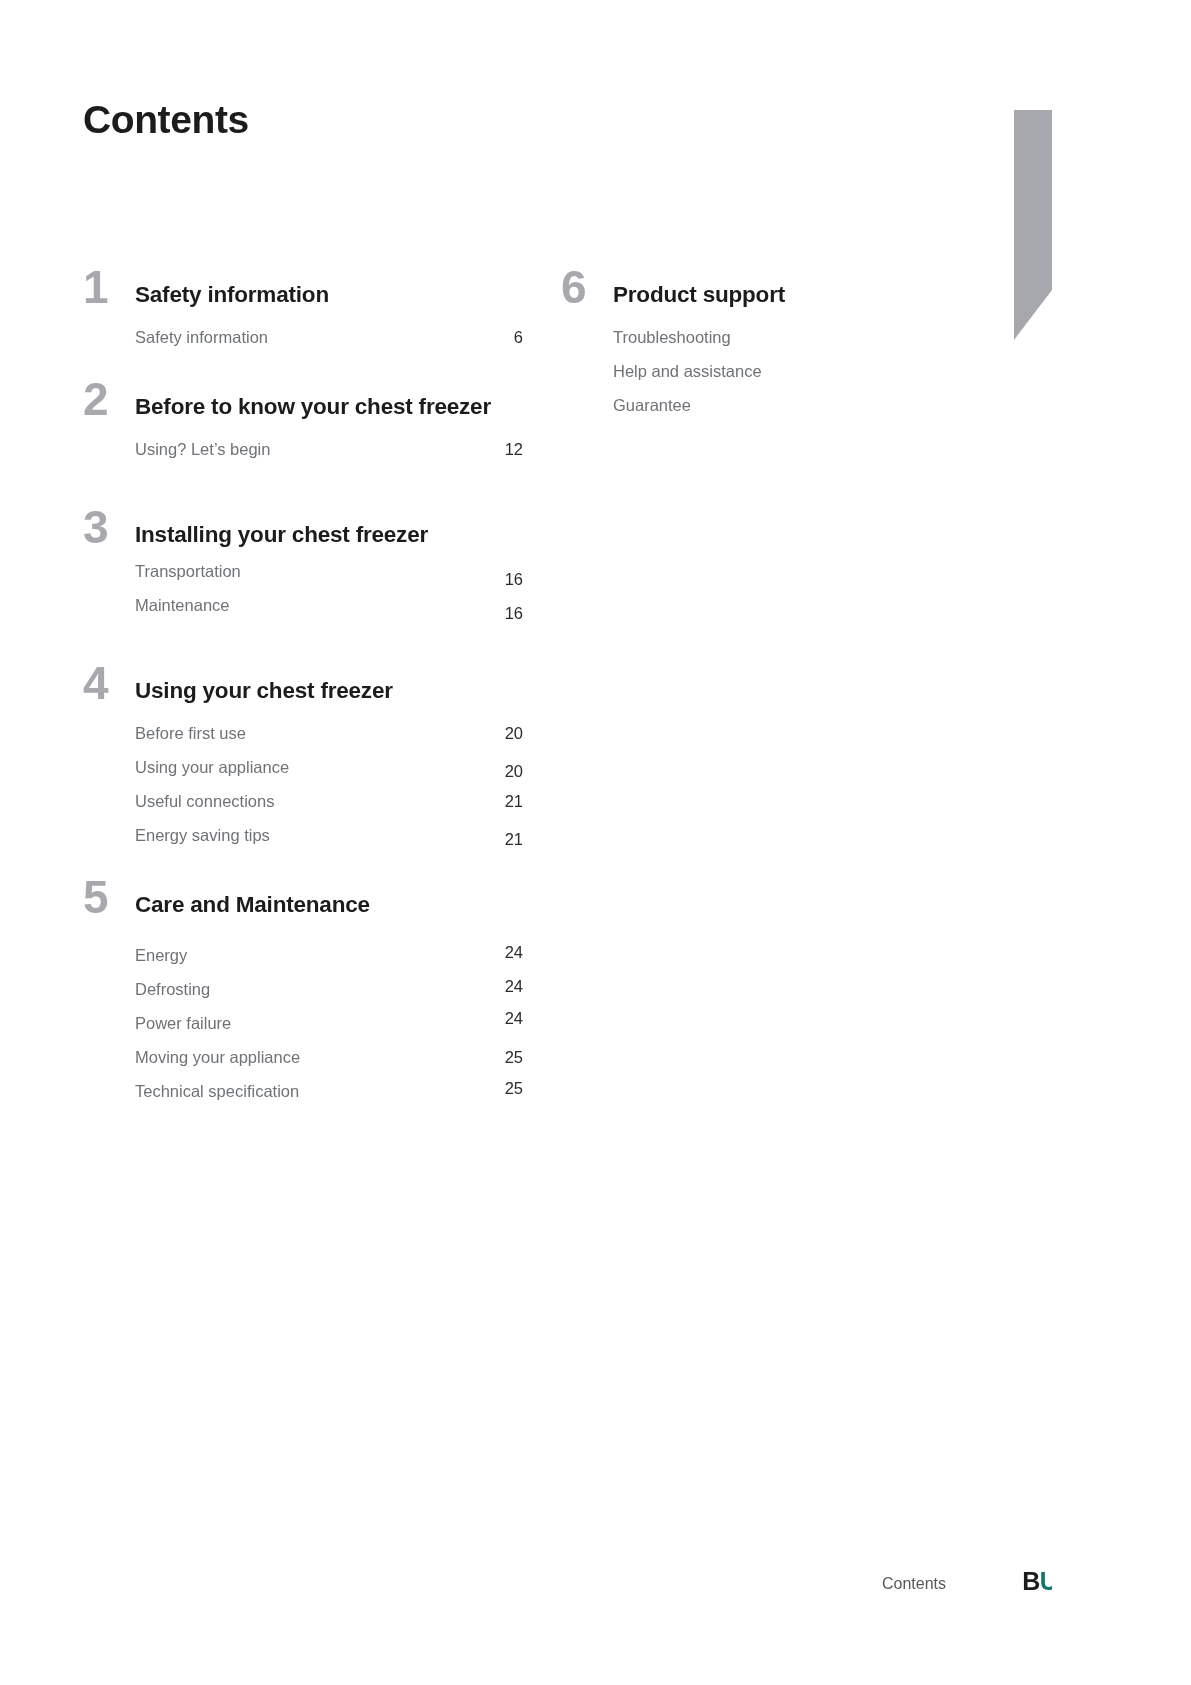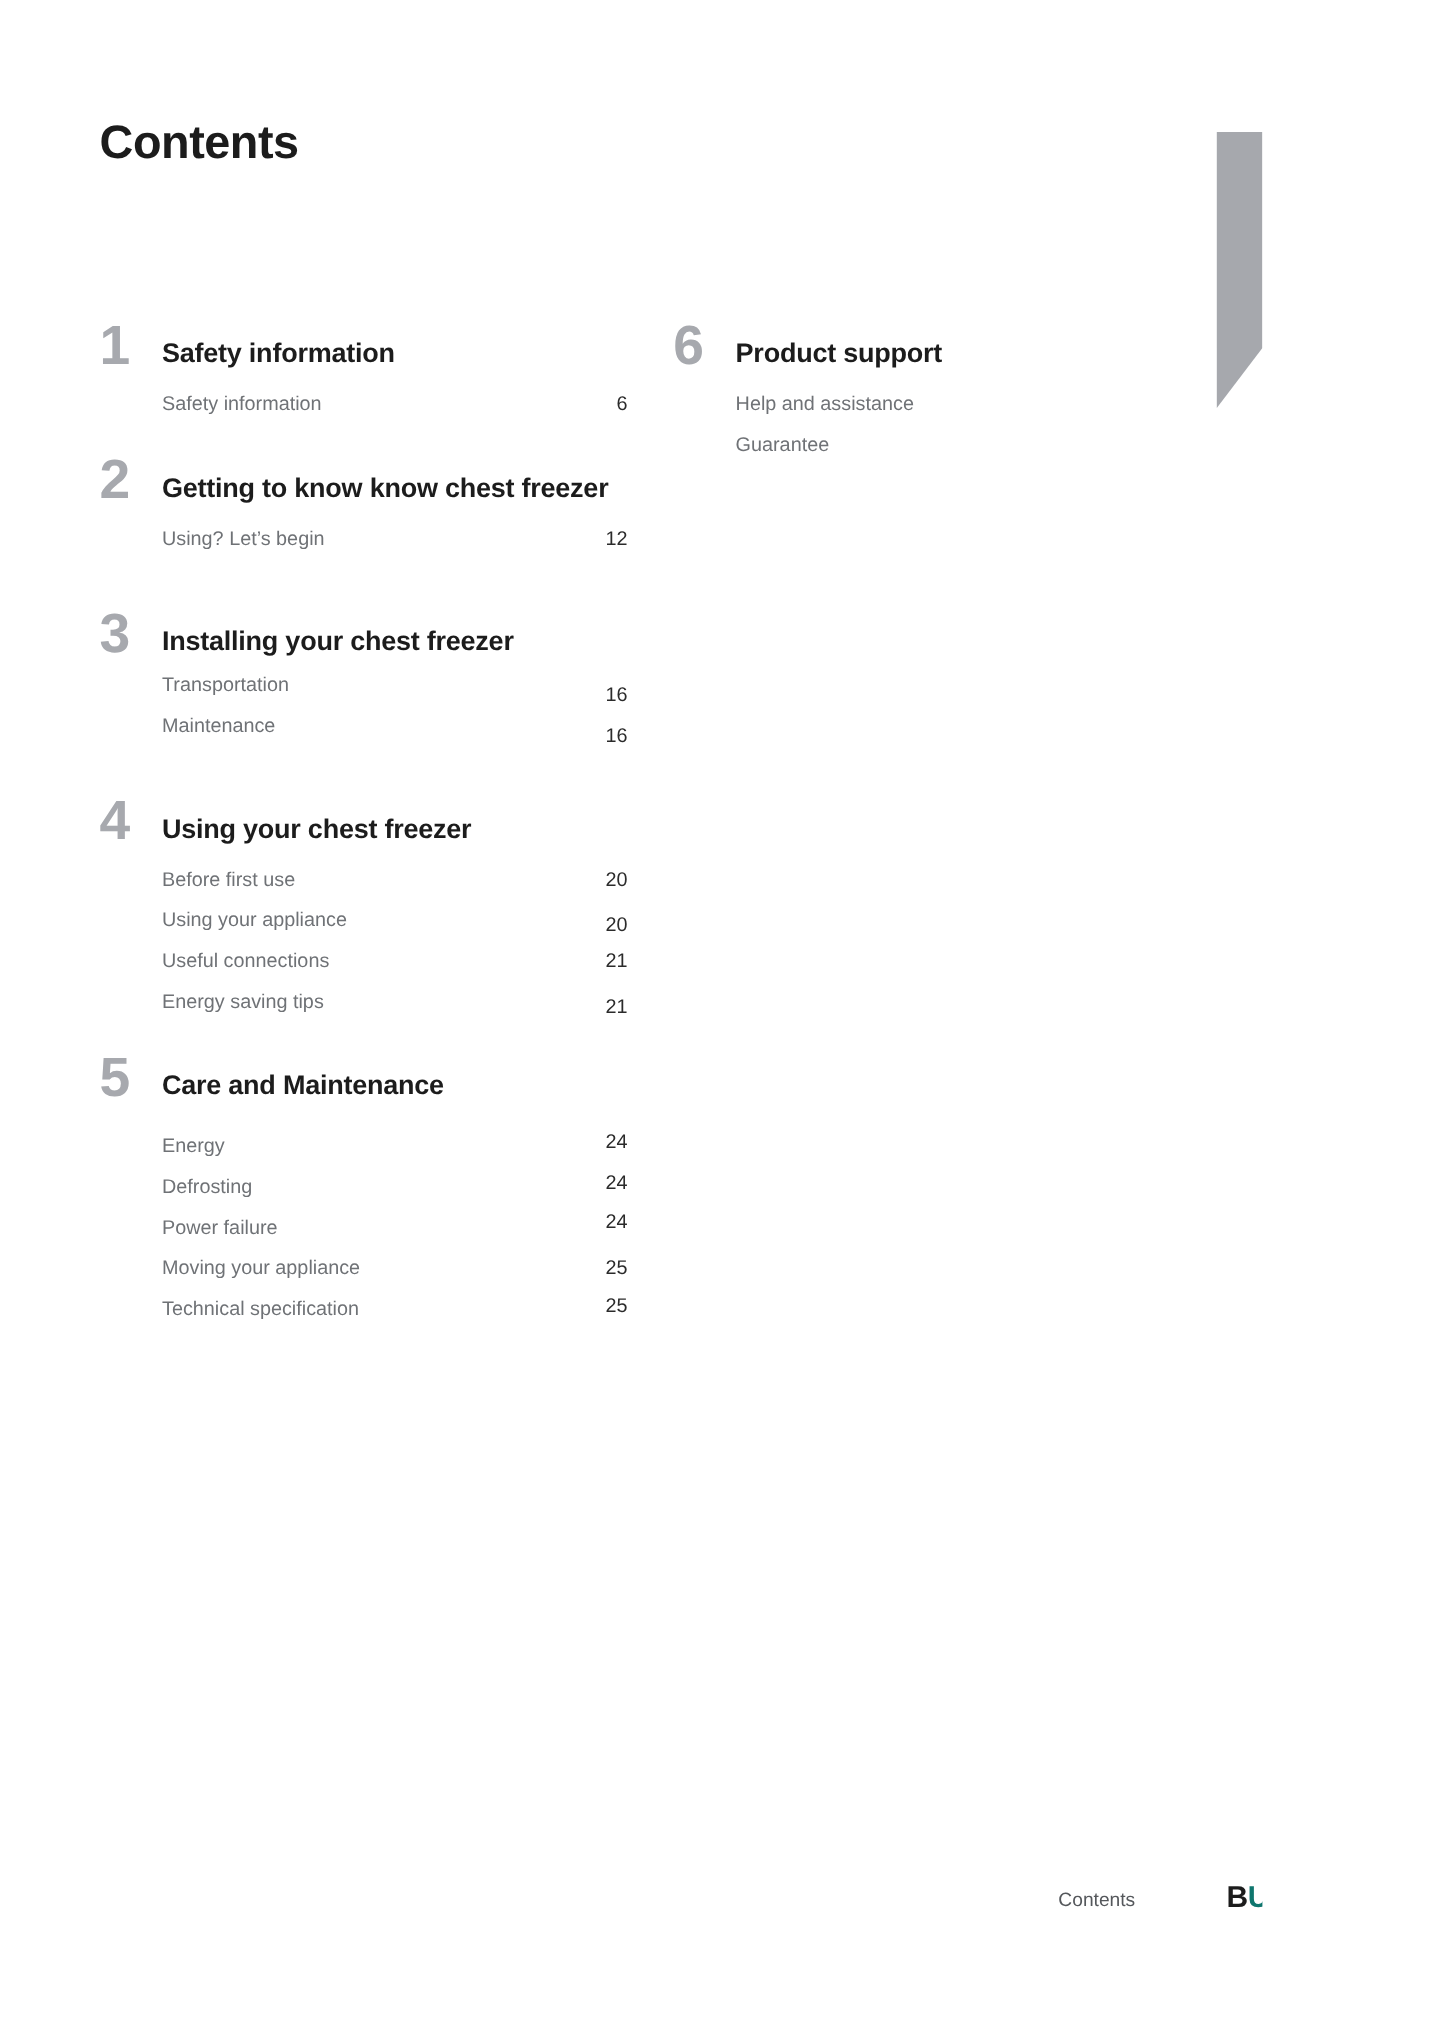--- a/index.html
+++ b/index.html
@@ -188,21 +188,21 @@
             <span class="page">6</span>
           </div>
         </div>
       </div>
 
       <div class="gap-md"></div>
 
       <div class="section">
         <div class="sec-head">
           <div class="sec-num">2</div>
-          <div class="sec-title">Getting to know know chest freezer</div>
+          <div class="sec-title">Before to know your chest freezer</div>
         </div>
         <div class="entries">
           <div class="entry">
             <span class="label">Using? Let’s begin</span>
             <span class="page">12</span>
           </div>
         </div>
       </div>
 
       <div class="gap-lg"></div>
@@ -285,20 +285,24 @@
     </div>
 
     <div class="col col-right">
 
       <div class="section">
         <div class="sec-head">
           <div class="sec-num">6</div>
           <div class="sec-title">Product support</div>
         </div>
         <div class="entries">
+          <div class="entry">
+            <span class="label">Troubleshooting</span>
+            <span class="page"></span>
+          </div>
           <div class="entry">
             <span class="label">Help and assistance</span>
             <span class="page"></span>
           </div>
           <div class="entry">
             <span class="label">Guarantee</span>
             <span class="page"></span>
           </div>
         </div>
       </div>

